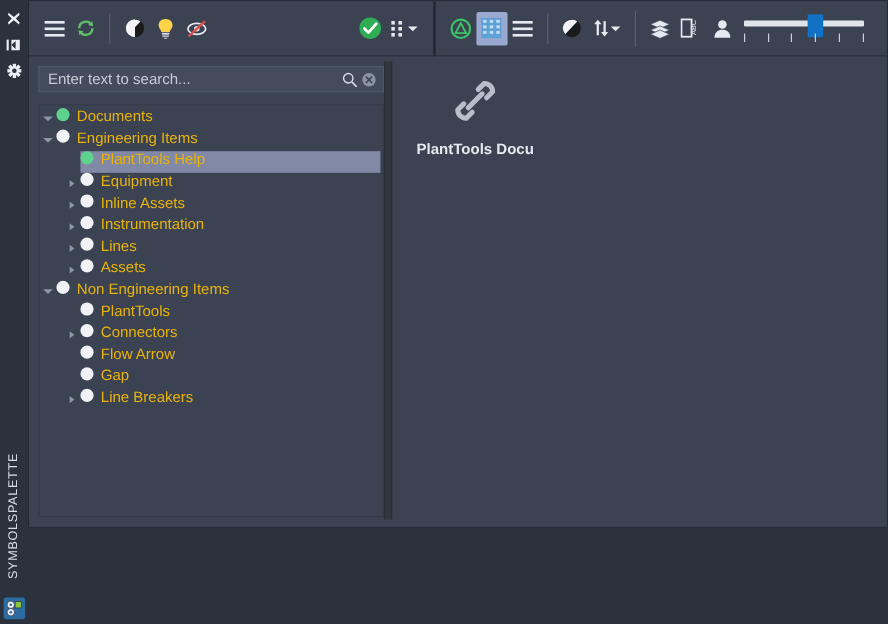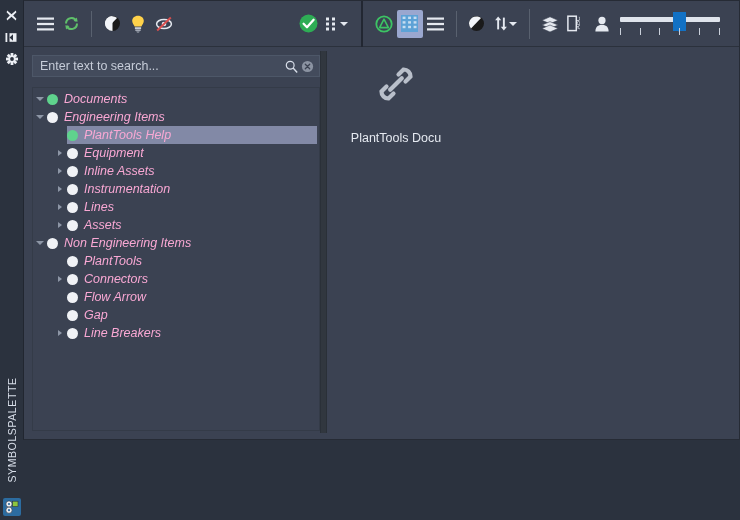--- a/index.html
+++ b/index.html
@@ -183,26 +183,25 @@
   .tree-frame {
     flex: 1 1 auto;
     border: 1px solid #343b48;
     background: #3b4252;
     overflow: hidden;
     padding-top: 2px;
   }
   .tnode {
     height: 18px;
     display: flex;
-    align-items: center;
+    align-items: flex-start;
     position: relative;
     font-size: 12.5px;
-    color: #f9a8d4;
+    color: #eab308;
     white-space: nowrap;
-    font-style: italic;
   }
   .tnode .twist {
     width: 14px; height: 18px;
     display:flex; align-items:center; justify-content:center;
     flex: 0 0 14px;
   }
   .tri-down {
     width:0;height:0;
     border-left:4px solid transparent;
     border-right:4px solid transparent;
@@ -242,24 +241,25 @@
     background: #3b4252;
     padding: 14px 0 0 14px;
     min-width: 0;
   }
   .doc-tile {
     width: 110px;
     display: flex; flex-direction: column; align-items: center;
   }
   .doc-tile .ico { height: 46px; display:flex; align-items:center; justify-content:center; }
   .doc-tile .cap {
-    margin-top: 24px;
+    margin-top: 10px;
     font-size: 12.5px;
     color: #e5e9f0;
     text-align: center;
+    font-weight: bold;
   }
 </style>
 </head>
 <body>
 
 <div id="app">
 
   <div class="rail">
     <div class="rail-icons-top">
       <div class="rail-icon">

